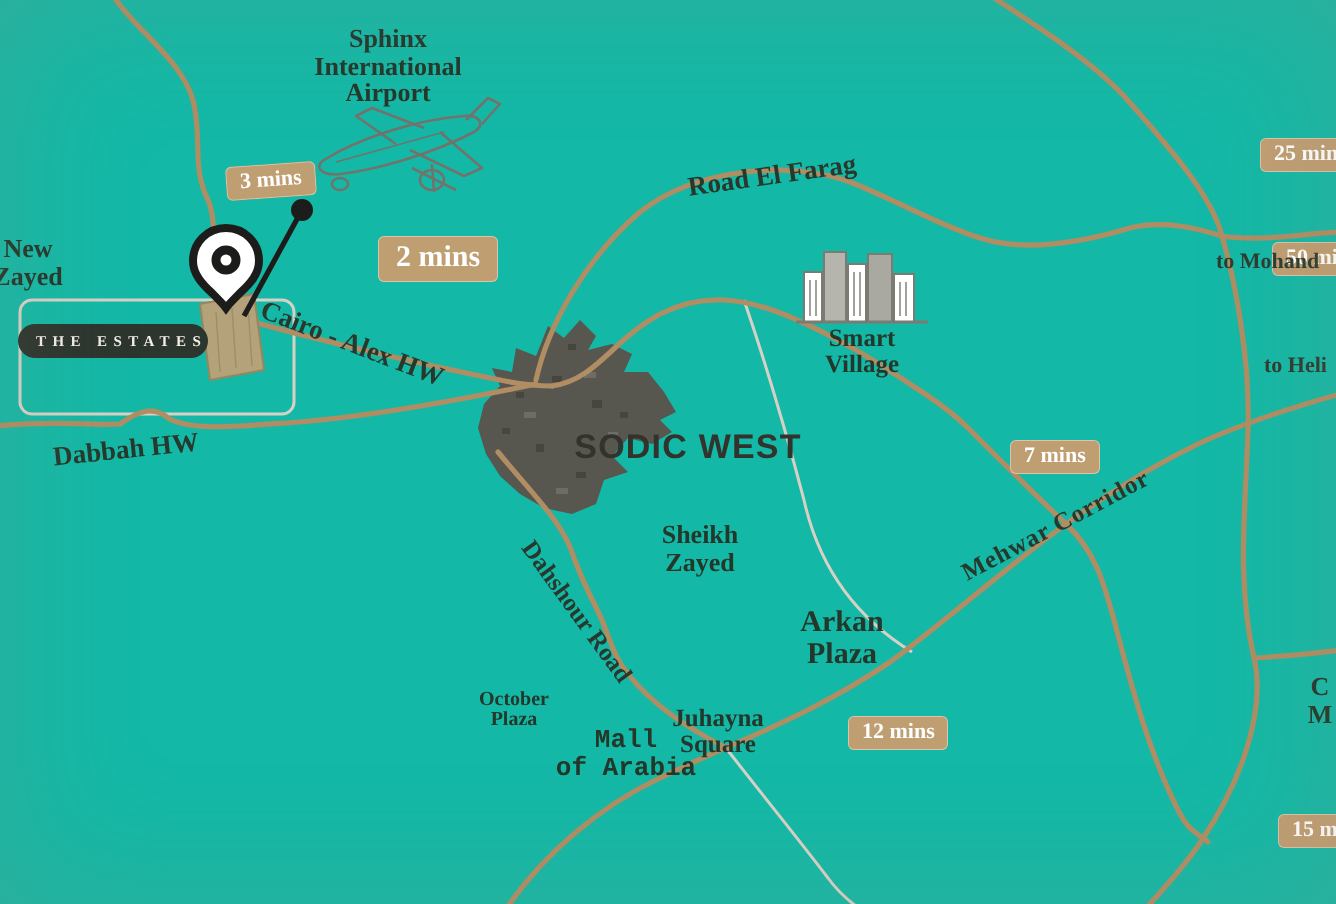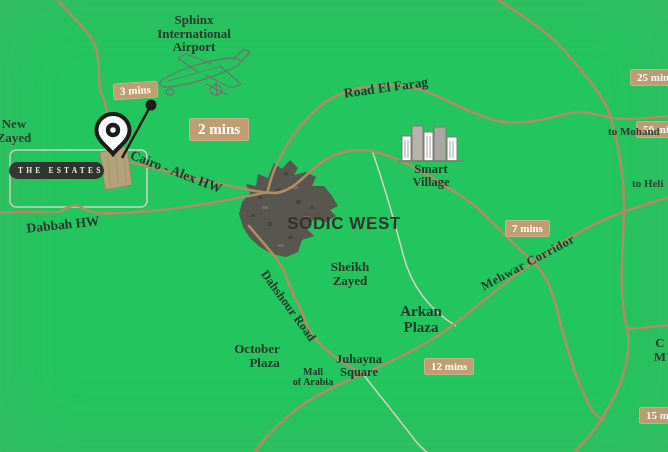--- a/index.html
+++ b/index.html
@@ -1,39 +1,39 @@
 <!DOCTYPE html>
 <html><head>
 <meta charset="utf-8">
 <style>
   html,body{margin:0;padding:0;background:#e8e6e1;}
   #map{
     position:relative; width:668px; height:452px; overflow:hidden;
-    background:#22c55e;
+    background:#14b8a6;
     font-family:"Liberation Serif", serif;
   }
   #map svg{position:absolute; left:0; top:0;}
   .vignette{position:absolute; inset:0; box-shadow:inset 0 0 70px rgba(150,140,120,.22); pointer-events:none;}
 
   
   .lbl{
     position:absolute; transform:translate(-50%,-50%);
     font-weight:bold; color:#24372b; text-align:center;
     line-height:1.04; white-space:nowrap;
   }
   .lbl span{display:block;}
   #lbl-sphinx  {left:194px; top:33px;  font-size:13px;}
   #lbl-newzayed{left:14px;  top:131px; font-size:13px;}
   #lbl-smart   {left:431px; top:176px; font-size:12.5px;}
   #lbl-sodic   {left:344px; top:224px; font-size:17px; font-family:"Liberation Sans",sans-serif; font-weight:700; letter-spacing:.6px; color:#33332d;}
   #lbl-sheikh  {left:350px; top:274px; font-size:13px;}
   #lbl-arkan   {left:421px; top:320px; font-size:15px;}
   #lbl-juhayna {left:359px; top:349px; font-size:12.5px;margin-top:17px;}
-  #lbl-october {left:257px; top:356px; font-size:13px;text-align:right;}
-  #lbl-mall    {left:313px; top:377px; font-size:10px;}
+  #lbl-october {left:257px; top:356px; font-size:10px;}
+  #lbl-mall    {left:313px; top:377px; font-size:13px;font-family:Liberation Mono, monospace;}
   #lbl-cm      {left:660px; top:350px; font-size:13px;}
 
   
   .roadlbl{
     position:absolute; transform-origin:center;
     font-weight:bold; color:#27382c; white-space:nowrap;
   }
   #rl-cairo   {left:176px; top:172px; font-size:13.5px; transform:translate(-50%,-50%) rotate(21deg);}
   #rl-farag   {left:386px; top:88px;  font-size:13.5px; transform:translate(-50%,-50%) rotate(-8deg);}
   #rl-dabbah  {left:63px;  top:225px; font-size:13.5px; transform:translate(-50%,-50%) rotate(-6deg);}

